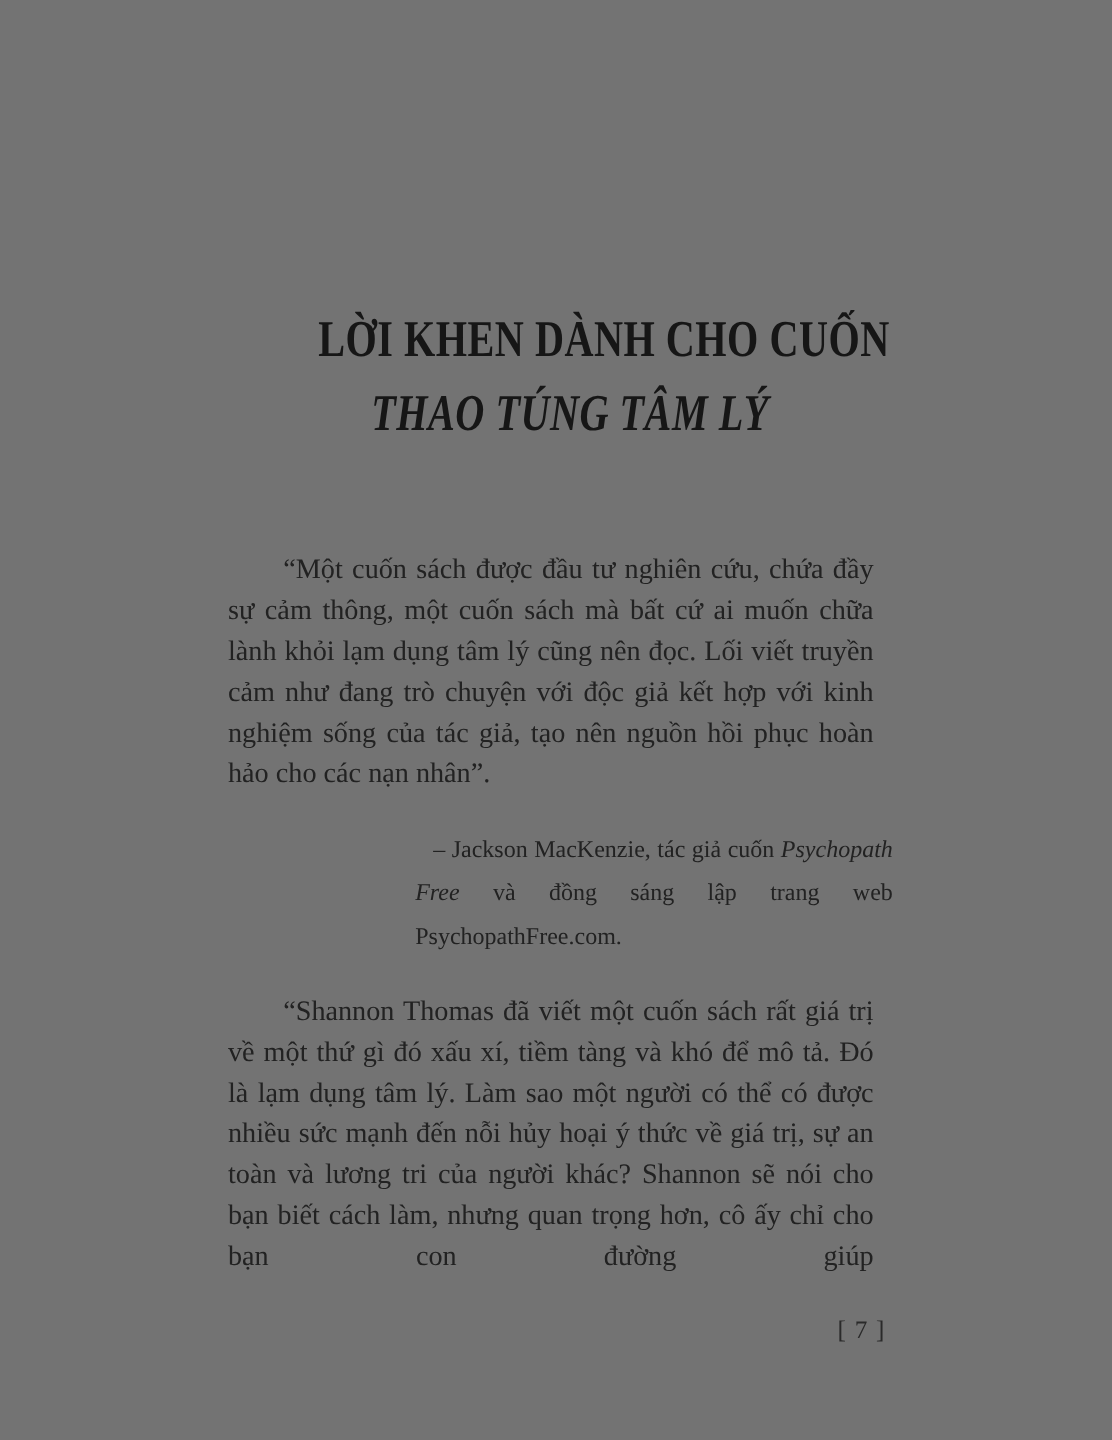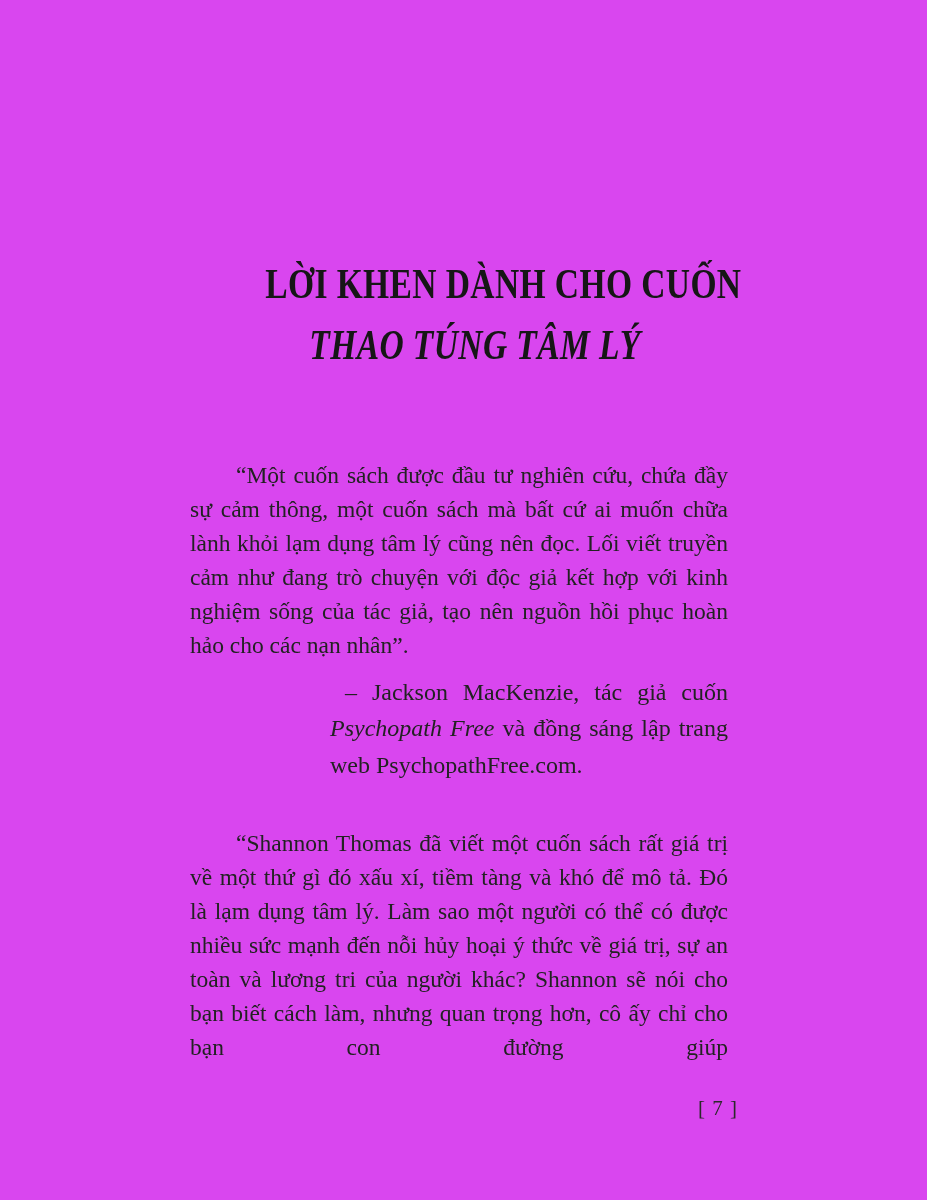--- a/index.html
+++ b/index.html
@@ -4,21 +4,21 @@
 <style>
   html, body {
     margin: 0;
     padding: 0;
     background: #ffffff;
   }
   .page {
     position: relative;
     width: 927px;
     height: 1200px;
-    background: #d946ef;
+    background: #737373;
     overflow: hidden;
     font-family: "Liberation Serif", "DejaVu Serif", serif;
     color: #1e1e1e;
   }
   
   .title-line {
     position: absolute;
     left: 206px;
     width: 538px;
     text-align: center;
@@ -48,23 +48,23 @@
     color: #222222;
   }
   .quote.q1 { top: 458px; }
   .quote.q2 { top: 826px; text-align-last: justify; }
 
   
   .attribution {
     position: absolute;
     left: 330px;
     width: 398px;
-    margin: 0;
+    margin: 16px;
     top: 674px;
-    font-size: 24px;
+    font-size: 20px;
     line-height: 36.4px;
     text-align: justify;
     text-indent: 15px;
     color: #222222;
   }
   .attribution .work-title { font-style: italic; }
 
   
   .page-number {
     position: absolute;

